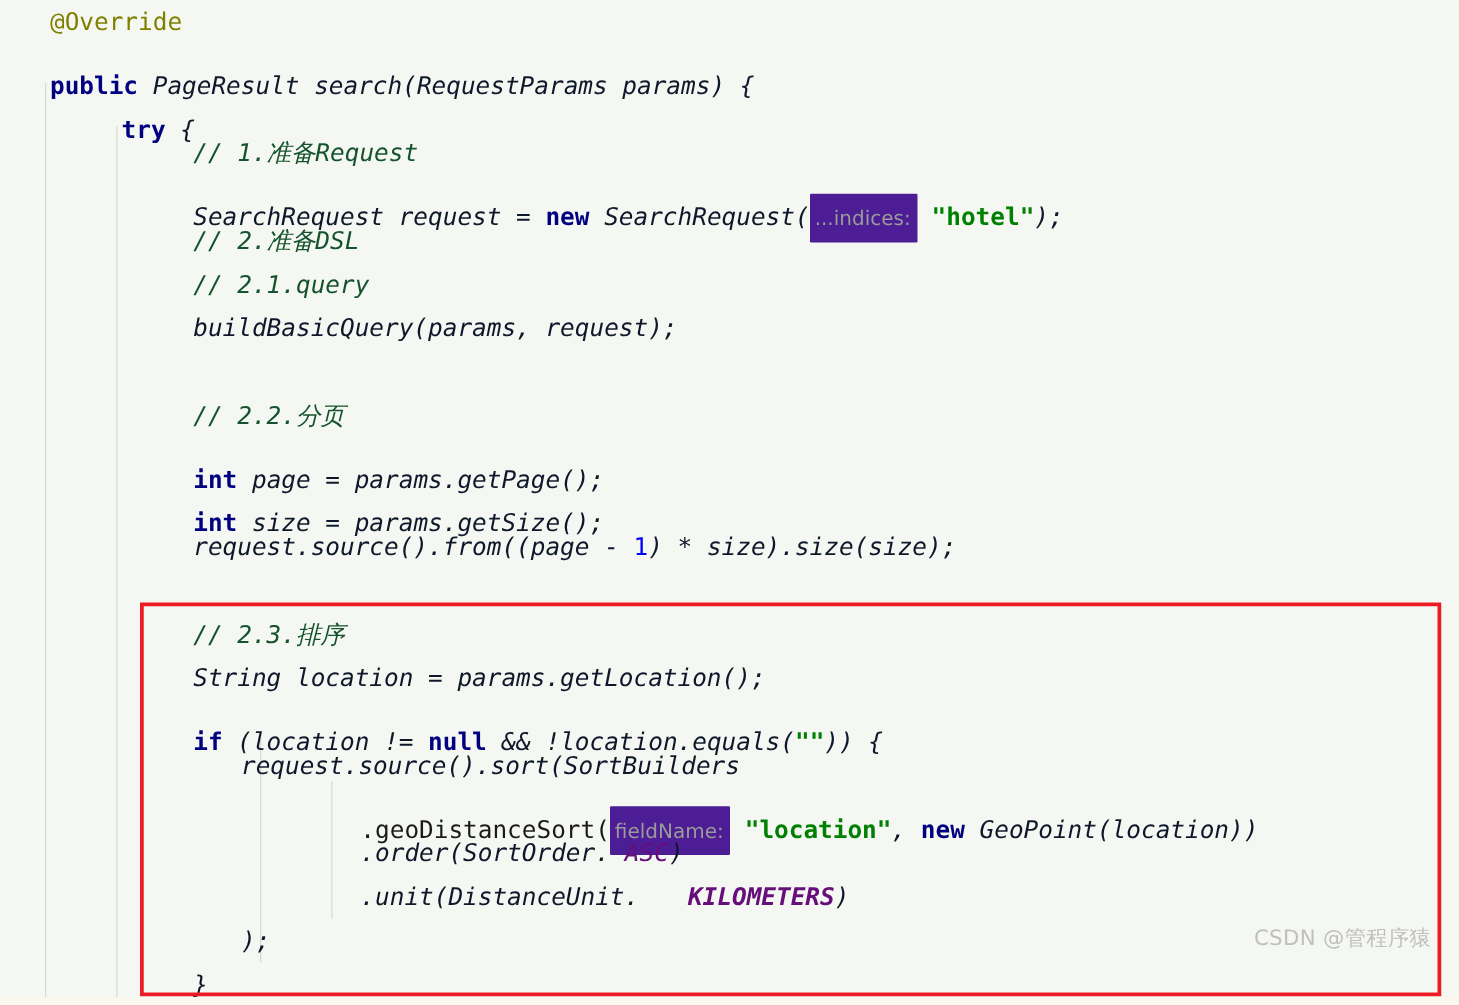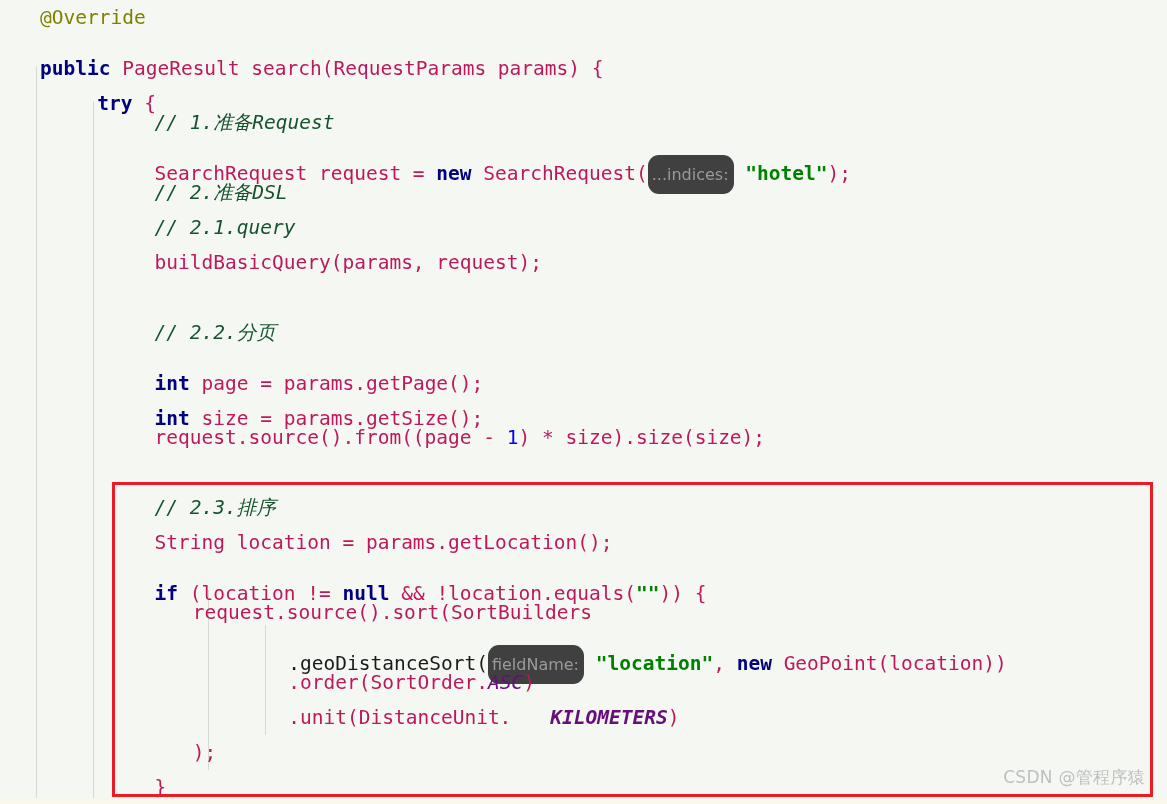--- a/index.html
+++ b/index.html
@@ -41,32 +41,32 @@
     position: relative;
   }
   .line .txt { display: inline-block; }
 
   
   .kw      { color: #000080; font-weight: bold; margin-top: 16px; }            
   .anno    { color: #808000; }                                
   .cmt     { color: #14532d; font-style: italic; }            
   .str     { color: #008000; font-weight: bold; }             
   .num     { color: #0000FF; }                                
-  .plain   { color: #be185d; }
+  .plain   { color: #0f172a; font-style: italic; }
   .meth-it { color: #1A1A1A; }            
-  .const   { color: #660E7A; font-style: italic; }            
+  .const   { color: #660E7A; font-style: italic; margin-left: 12px; }            
   .const-b { color: #660E7A; font-style: italic; font-weight: bold; margin-left: 39px; } 
   .hint    {
-    background: #404040;
+    background: #4c1d95;
     color: #9A9A9A;
     font-family: "DejaVu Sans", "Liberation Sans", sans-serif;
     font-size: 16px;
     font-style: normal;
     padding: 2px 5px 2px 4px;
-    border-radius: 11px;
+    border-radius: 1px;
   }
 
   
   #redbox {
     position: absolute;
     border: 3px solid #ED1C24;
     box-sizing: border-box;
     pointer-events: none;
   }
 
@@ -99,15 +99,15 @@
       <div class="guide" style="left: 208px; top: 590px; height: 180px; background: rgb(214, 219, 210);"></div>
       <div class="guide" style="left: 265px; top: 625px; height: 110px; background: rgb(214, 219, 210);"></div>
     </div>
 
   <div id="code" style="clip-path: inset(0px 14px 0px 0px);"><div class="line"><span style="display: inline-block; width: 40px;"></span><span class="txt anno">@Override</span></div><div class="line"><span style="display: inline-block; width: 40px;"></span><span class="txt kw">public</span><span class="txt plain"> PageResult search(RequestParams params) {</span></div><div class="line"><span style="display: inline-block; width: 97.3px;"></span><span class="txt kw">try</span><span class="txt plain"> {</span></div><div class="line"><span style="display: inline-block; width: 154.6px;"></span><span class="txt cmt">// 1.准备Request</span></div><div class="line"><span style="display: inline-block; width: 154.6px;"></span><span class="txt plain">SearchRequest request = </span><span class="txt kw">new</span><span class="txt plain"> SearchRequest(</span><span class="txt hint">...indices:</span><span class="txt plain"> </span><span class="txt str">"hotel"</span><span class="txt plain">);</span></div><div class="line"><span style="display: inline-block; width: 154.6px;"></span><span class="txt cmt">// 2.准备DSL</span></div><div class="line"><span style="display: inline-block; width: 154.6px;"></span><span class="txt cmt">// 2.1.query</span></div><div class="line"><span style="display: inline-block; width: 154.6px;"></span><span class="txt plain">buildBasicQuery(params, request);</span></div><div class="line"><span style="display: inline-block; width: 40px;"></span></div><div class="line"><span style="display: inline-block; width: 154.6px;"></span><span class="txt cmt">// 2.2.分页</span></div><div class="line"><span style="display: inline-block; width: 154.6px;"></span><span class="txt kw">int</span><span class="txt plain"> page = params.getPage();</span></div><div class="line"><span style="display: inline-block; width: 154.6px;"></span><span class="txt kw">int</span><span class="txt plain"> size = params.getSize();</span></div><div class="line"><span style="display: inline-block; width: 154.6px;"></span><span class="txt plain">request.source().from((page - </span><span class="txt num">1</span><span class="txt plain">) * size).size(size);</span></div><div class="line"><span style="display: inline-block; width: 40px;"></span></div><div class="line"><span style="display: inline-block; width: 154.6px;"></span><span class="txt cmt">// 2.3.排序</span></div><div class="line"><span style="display: inline-block; width: 154.6px;"></span><span class="txt plain">String location = params.getLocation();</span></div><div class="line"><span style="display: inline-block; width: 154.6px;"></span><span class="txt kw">if</span><span class="txt plain"> (location != </span><span class="txt kw">null</span><span class="txt plain"> &amp;&amp; !location.equals(</span><span class="txt str">""</span><span class="txt plain">)) {</span></div><div class="line"><span style="display: inline-block; width: 192.8px;"></span><span class="txt plain">request.source().sort(SortBuilders</span></div><div class="line"><span style="display: inline-block; width: 288.3px;"></span><span class="txt meth-it">.geoDistanceSort(</span><span class="txt hint">fieldName:</span><span class="txt plain"> </span><span class="txt str">"location"</span><span class="txt plain">, </span><span class="txt kw">new</span><span class="txt plain"> GeoPoint(location))</span></div><div class="line"><span style="display: inline-block; width: 288.3px;"></span><span class="txt plain">.order(SortOrder.</span><span class="txt const">ASC</span><span class="txt plain">)</span></div><div class="line"><span style="display: inline-block; width: 288.3px;"></span><span class="txt plain">.unit(DistanceUnit.</span><span class="txt const-b">KILOMETERS</span><span class="txt plain">)</span></div><div class="line"><span style="display: inline-block; width: 192.8px;"></span><span class="txt plain">);</span></div><div class="line"><span style="display: inline-block; width: 154.6px;"></span><span class="txt plain">}</span></div></div>
 
   <div id="bottomline" style="top: 798px; height: 6px; background: rgb(250, 248, 236);"></div>
 
   <div id="redbox" style="left: 112px; top: 482px; width: 1041px; height: 315px; border-color: rgb(237, 28, 36); border-width: 3px;"></div>
 
-  <div id="watermark" style="right: 22px; top: 760px; color: rgb(191, 191, 191);">CSDN @管程序猿</div>
+  <div id="watermark" style="right: 22px; top: 734px; color: rgb(191, 191, 191);">CSDN @管程序猿</div>
 
 </div>
 
 </body></html>

